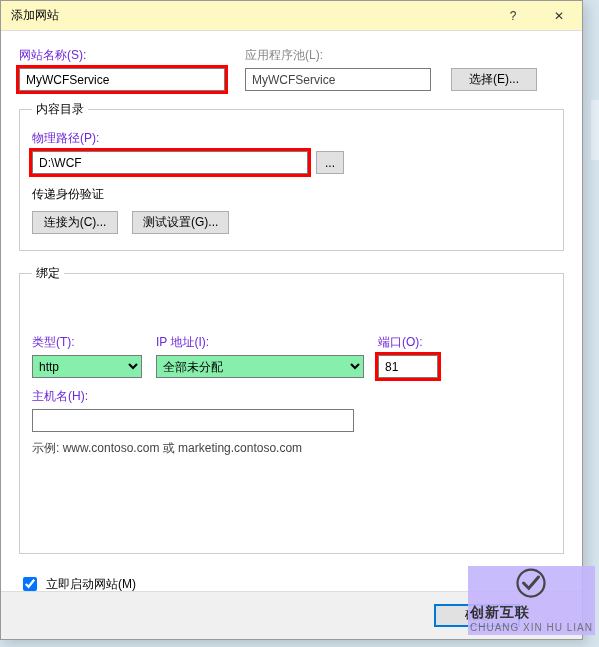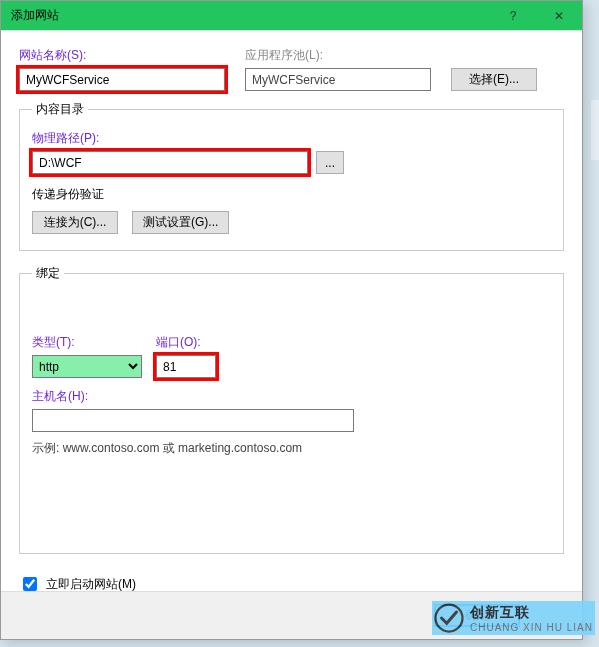--- a/index.html
+++ b/index.html
@@ -1,40 +1,40 @@
 <!DOCTYPE html>
 <html><head>
 <meta charset="utf-8">
 <style>
   * { box-sizing: border-box; font-family: "Microsoft YaHei", "Segoe UI", Tahoma, sans-serif; font-size: 12px; }
   body { margin: 0; width: 599px; height: 647px; background: #d5e4ed; position: relative; overflow: hidden; }
   .bg-strip { position:absolute; right:0; top:100px; height:60px; width:8px; background:#e6eef5;}
   .dialog { position:absolute; left:0; top:0; width:583px; height:640px; background:#fff; border:1px solid #999; box-shadow: 4px 4px 12px rgba(0,0,0,0.15); }
-  .titlebar { height:30px; background:#22c55e; border-bottom:1px solid #ddd; display:flex; align-items:center; padding:0 0 0 10px; }
+  .titlebar { height:30px; background:#fef9c3; border-bottom:1px solid #ddd; display:flex; align-items:center; padding:0 0 0 10px; }
   .titlebar .title { flex:1; font-size:12px; }
   .titlebar .btn { width:46px; height:30px; display:flex; align-items:center; justify-content:center; color:#333; }
   .content { position:relative; padding:16px 18px 0 18px; }
   .row { display:flex; gap:20px; margin-bottom:8px; }
   .col { display:flex; flex-direction:column; }
   label.fld { color:#6d28d9; margin-bottom:4px; display:block;}
   label.fld.disabled { color:#888; }
   input[type=text] { border:1px solid #7a7a7a; height:23px; padding:2px 6px; background:#fff; }
   input[disabled] { background:#fff; color:#444; }
   .btn-std { height:23px; min-width:86px; background:#e1e1e1; border:1px solid #adadad; padding:0 10px; }
   .btn-default { border:1px solid #0078d7; outline:1px solid #0078d7; outline-offset:-2px; }
   .btn-square { width:28px; height:23px; background:#e1e1e1; border:1px solid #adadad; }
   select { height:23px; border:1px solid #7a7a7a; background:#86efac; padding:0 2px;}
   fieldset { border:1px solid #ccc; padding:12px 12px 16px 12px; margin:10px 0 14px 0;}
   fieldset legend { padding:0 4px; }
   .highlight-red { outline: 3px solid #f00; outline-offset:0px; }
   .footer { position:absolute; bottom:0; left:0; right:0; height:48px; border-top:1px solid #ddd; background:#f0f0f0; display:flex; align-items:center; justify-content:flex-end; padding:0 14px; gap:8px;}
   .checkbox-row { display:flex; align-items:center; gap:6px; margin-top:20px;}
   .checkbox-row input { width:14px; height:14px;}
   .example { color:#444; margin-top:8px;}
-  .watermark { position:absolute; right:4px; bottom:12px; display:flex; align-items:center; gap:6px; opacity:0.9; background:#7dd3fc; padding:2px 2px;}
+  .watermark { position:absolute; right:4px; bottom:12px; display:flex; align-items:center; gap:6px; opacity:0.9; background:#c4b5fd; padding:2px 2px;flex-direction:column;}
   .watermark .logo { width:30px; height:30px; }
   .watermark .cn { font-size:14px; font-weight:600; letter-spacing:1px; color:#222;}
   .watermark .py { font-size:10px; color:#666; letter-spacing:1px;}
 </style>
 </head>
 <body>
 
 <div class="bg-strip"></div>
 
 <div class="dialog">
@@ -82,20 +82,26 @@
 
     <fieldset>
       <legend>绑定</legend>
       <div class="row" style="gap:14px;margin-top:40px;">
         <div class="col" style="width:110px;">
           <label class="fld">类型(T):</label>
           <select>
             <option>http</option>
           </select>
         </div>
+        <div class="col" style="width:208px;">
+          <label class="fld">IP 地址(I):</label>
+          <select style="width:208px;">
+            <option>全部未分配</option>
+          </select>
+        </div>
         <div class="col" style="width:64px;">
           <label class="fld">端口(O):</label>
           <input type="text" class="highlight-red" style="width: 60px;" value="81">
         </div>
       </div>
       <div style="margin-top:10px;">
         <label class="fld">主机名(H):</label>
         <input type="text" style="width: 322px;" value="">
       </div>
       <div class="example">示例: www.contoso.com 或 marketing.contoso.com</div>

